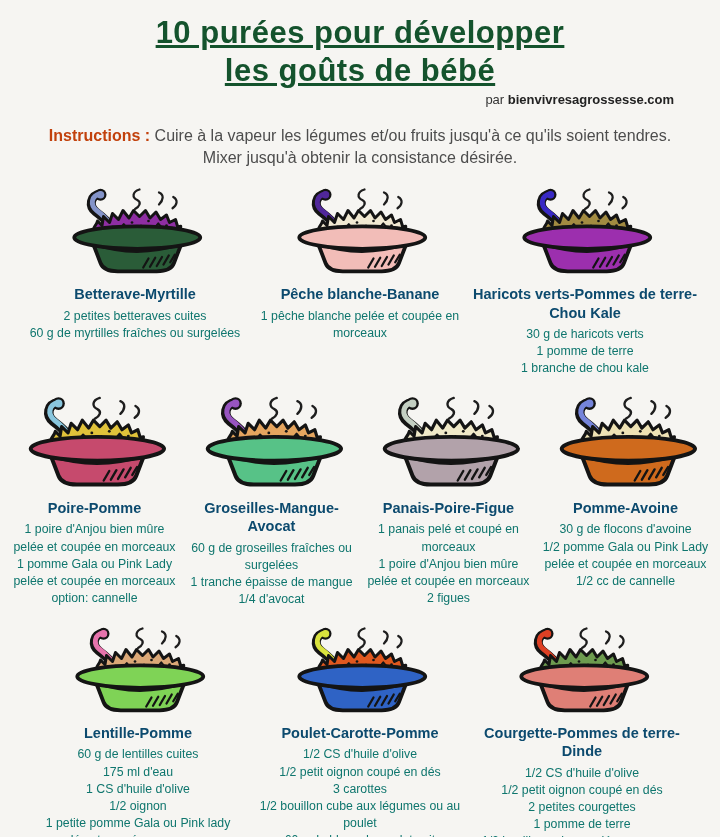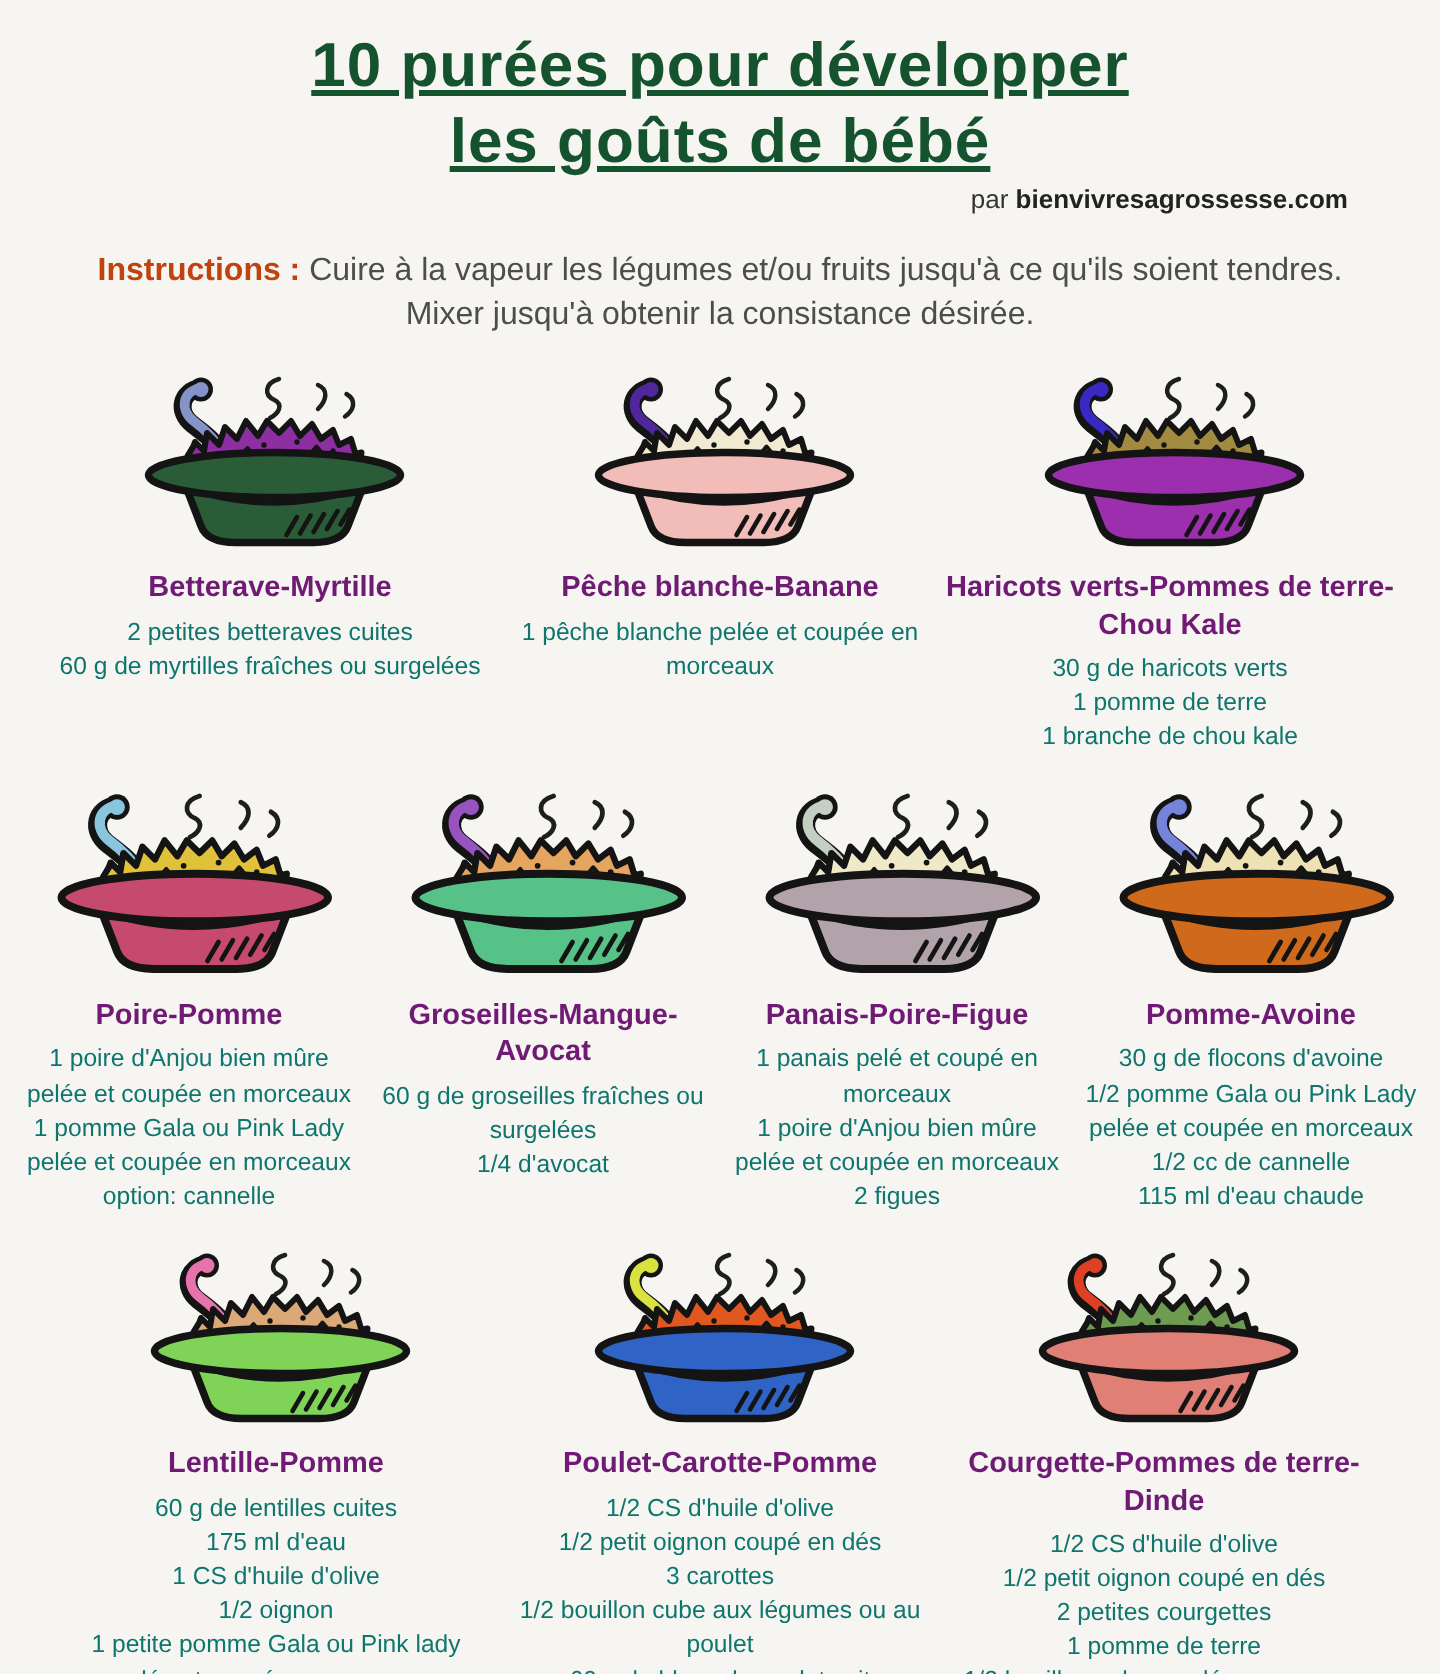--- a/index.html
+++ b/index.html
@@ -38,21 +38,21 @@
   .row3{margin-top:14px;}
   .card{display:flex;flex-direction:column;align-items:center;}
   .row1 .card{width:225px;}
   .row2 .card{width:177px;}
   .row3 .card{width:222px;}
   .bowl{line-height:0;}
   .bowl svg{width:138px;height:100px;}
   .row2 .bowl svg{width:146px;height:106px;}
   .recipe-name{
     margin:2px 0 4px;
-    font-size:14.5px;font-weight:bold;color:#701a75;
+    font-size:14.5px;font-weight:bold;color:#0c4a6e;
     text-align:center;line-height:1.25;
   }
   .ingredients{
     list-style:none;margin:0;padding:0 4px;
     font-size:12.3px;line-height:1.4;color:#0f766e;
     text-align:center;
   }
 </style>
 </head>
 <body>
@@ -268,20 +268,21 @@
                 <path d="M103,112 L110,100"></path>
                 <path d="M112,111 L119,99"></path>
                 <path d="M121,110 L128,98"></path>
                 <path d="M130,108 L137,96"></path>
                 <path d="M139,105 L145,95"></path>
               </g>
             </svg></div>
           <h3 class="recipe-name">Groseilles-Mangue-Avocat</h3>
           <ul class="ingredients">
             <li>60 g de groseilles fraîches ou surgelées</li>
+            <li>1 tranche épaisse de mangue</li>
             <li>1/4 d'avocat</li>
           </ul>
         </div>
         <div class="card">
           <div class="bowl"><svg viewBox="0 0 184 132" xmlns="http://www.w3.org/2000/svg">
               <g fill="none" stroke="#1e1e1e" stroke-width="3" stroke-linecap="round">
                 <path d="M98,8 c-10,3 -10,11 -3,14 c6,3 3,9 -3,12"></path>
                 <path d="M124,12 c7,3 6,10 0,16"></path>
                 <path d="M143,18 c7,4 5,11 -1,15"></path>
               </g>
@@ -353,21 +354,20 @@
                 <path d="M121,110 L128,98"></path>
                 <path d="M130,108 L137,96"></path>
                 <path d="M139,105 L145,95"></path>
               </g>
             </svg></div>
           <h3 class="recipe-name">Pomme-Avoine</h3>
           <ul class="ingredients">
             <li>30 g de flocons d'avoine</li>
             <li>1/2 pomme Gala ou Pink Lady pelée et coupée en morceaux</li>
             <li>1/2 cc de cannelle</li>
-            <li>115 ml d'eau chaude</li>
           </ul>
         </div>
       </div>
       <div class="row row3">
         <div class="card">
           <div class="bowl"><svg viewBox="0 0 184 132" xmlns="http://www.w3.org/2000/svg">
               <g fill="none" stroke="#1e1e1e" stroke-width="3" stroke-linecap="round">
                 <path d="M98,8 c-10,3 -10,11 -3,14 c6,3 3,9 -3,12"></path>
                 <path d="M124,12 c7,3 6,10 0,16"></path>
                 <path d="M143,18 c7,4 5,11 -1,15"></path>

